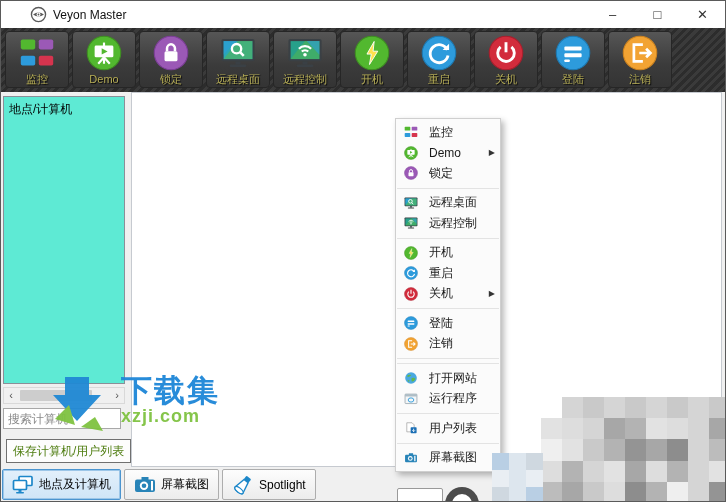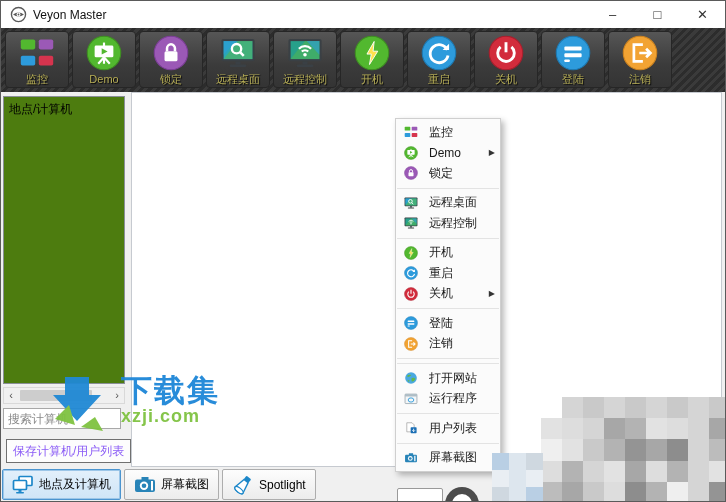--- a/index.html
+++ b/index.html
@@ -1,49 +1,49 @@
 <!DOCTYPE html>
 <html><head>
 <meta charset="utf-8">
 <style>
   html,body{margin:0;padding:0;}
   body{width:726px;height:502px;position:relative;font-family:"Liberation Sans",sans-serif;background:#fff;}
   #window{position:absolute;inset:0;border:1px solid #5a5a5a;box-sizing:border-box;overflow:hidden;background:#f0f0f0;}
 
   
-  .titlebar{position:absolute;left:0;top:0;right:0;height:27px;background:#ffffff;display:flex;align-items:center;}
+  .titlebar{position:absolute;left:0;top:0;right:0;height:27px;background:#ffffff;display:flex;align-items:center;padding-left:20px;}
   .titlebar .app-icon{width:17px;height:17px;margin:0 6px 0 9px;display:inline-flex;}
   .titlebar .title{font-size:12px;color:#111;}
   .win-controls{margin-left:auto;display:flex;height:100%;}
   .win-btn{width:45px;height:100%;display:flex;align-items:center;justify-content:center;font-size:13px;color:#333;}
 
   
   .toolbar{position:absolute;left:0;top:27px;right:0;height:64px;
     background:#303030;
     background-image:repeating-linear-gradient(135deg,rgba(255,255,255,.05) 0 3px,rgba(0,0,0,.08) 3px 6px);
     display:flex;gap:3px;padding:3px 0 0 4px;box-sizing:border-box;}
   .tb-btn{width:64px;height:57px;border-radius:4px;border:1px solid #262626;
     background:linear-gradient(#565656,#3b3b3b 60%,#343434);
     display:flex;flex-direction:column;align-items:center;justify-content:space-between;
     padding:3px 0 2px;box-sizing:border-box;flex:0 0 auto;}
   .tb-icon{width:36px;height:36px;display:block;}
   .tb-icon svg{width:100%;height:100%;display:block;}
   .tb-label{font-size:11px;color:#b6ad55;text-shadow:1px 1px 1px #000;line-height:12px;white-space:nowrap;}
 
   
   .sidebar-bg{position:absolute;left:0;top:91px;width:130px;bottom:0;background:#f0f0f0;}
-  .tree-panel{position:absolute;left:2px;top:95px;width:122px;height:288px;background:#4d7c0f;border:1px solid #8a8f98;box-sizing:border-box;}
+  .tree-panel{position:absolute;left:2px;top:95px;width:122px;height:288px;background:#5eead4;border:1px solid #8a8f98;box-sizing:border-box;}
   .tree-header{font-size:12px;color:#000;padding:4px 5px;}
   .hscroll{position:absolute;left:2px;top:386px;width:122px;height:17px;background:#f0f0f0;border:1px solid #d9d9d9;box-sizing:border-box;display:flex;align-items:center;}
   .hscroll .arr{width:14px;text-align:center;font-size:11px;color:#555;line-height:15px;}
   .hscroll .thumb{height:11px;background:#cdcdcd;border-radius:1px;flex:0 0 72px;margin-left:2px;}
   .hscroll .sp{flex:1;}
   .search-input{position:absolute;left:2px;top:407px;width:118px;height:21px;border:1px solid #a8a8a8;box-sizing:border-box;font-size:12px;padding:0 4px;color:#333;background:#fff;font-family:"Liberation Sans",sans-serif;}
   .search-input::placeholder{color:#8a8a8a;}
-  .save-btn{position:absolute;left:5px;top:438px;height:24px;padding:0 6px;background:#fdfdfd;border:1px solid #707070;font-size:12px;color:#8b5cf6;display:flex;align-items:center;box-sizing:border-box;}
+  .save-btn{position:absolute;left:5px;top:438px;height:24px;padding:0 6px;background:#fdfdfd;border:1px solid #707070;font-size:12px;color:#4d7c0f;display:flex;align-items:center;box-sizing:border-box;}
 
   
   .canvas{position:absolute;left:130px;top:91px;right:3px;height:375px;background:#fff;border:1px solid #c6cad0;box-sizing:border-box;}
 
   
   .bottom-strip{position:absolute;left:0;right:0;top:466px;bottom:0;background:#f0f0f0;}
   .tabbar{position:absolute;left:1px;top:468px;display:flex;gap:3px;z-index:8;}
   .tab{height:31px;display:flex;align-items:center;gap:5px;padding:12px 9px;border:1px solid #adadad;
     background:linear-gradient(#fdfdfd,#ececec);font-size:12px;color:#000;box-sizing:border-box;border-radius:2px;}
   .tab.active{background:linear-gradient(#e3f0fb,#cfe5f7);border:1px solid #4b94cf;box-shadow:0 0 0 1px #9cc6e8 inset;}

